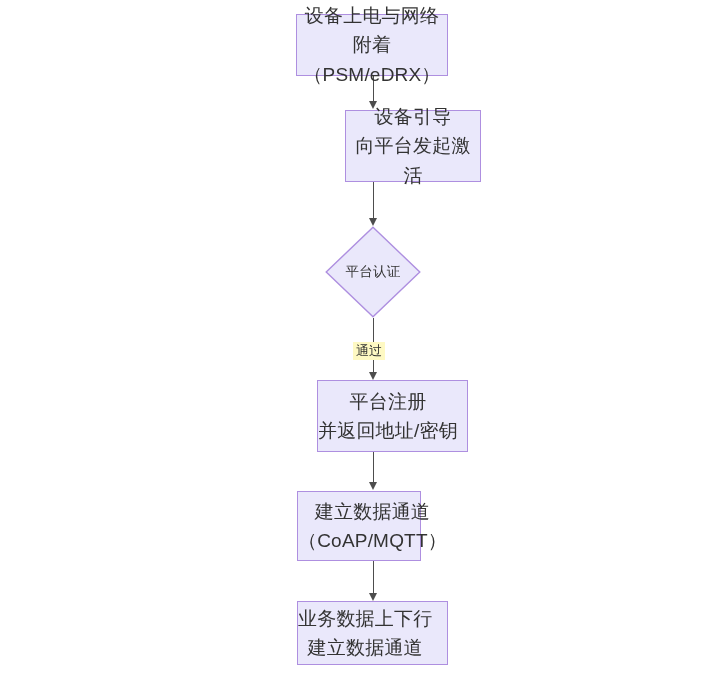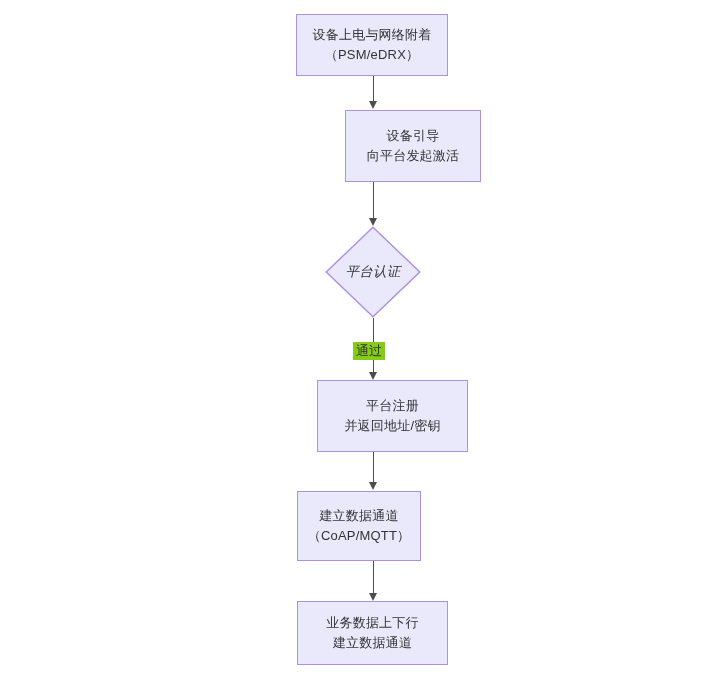--- a/index.html
+++ b/index.html
@@ -19,25 +19,25 @@
     left: 0; top: 0;
     width: 726px;
     height: 700px;
   }
   .node {
     position: absolute;
     box-sizing: border-box;
     background: #eae8fb;
     border: 1.4px solid #ae8fe0;
     color: #333333;
-    font-size: 13px;
+    font-size: 19px;
     line-height: 1.55;
     display: flex;
     align-items: center;
-    justify-content: center;
+    justify-content: flex-start;
     text-align: center;
     letter-spacing: 0.2px;
   }
   .node-text {
     display: block;
     white-space: pre-line;
   }
   .diamond-wrap {
     position: absolute;
     display: flex;
@@ -53,21 +53,21 @@
   .diamond-label {
     position: relative;
     z-index: 2;
     color: #333333;
     font-size: 13.5px;
     text-align: center;
     letter-spacing: 0.2px;
   }
   .edge-label {
     position: absolute;
-    background: #84cc16;
+    background: #fef9c3;
     color: #333333;
     font-size: 13px;
     padding: 1px 3px;
     line-height: 1.2;
     white-space: nowrap;
     z-index: 3;
   }
   .edge-line {
     position: absolute;
     width: 1px;
@@ -106,21 +106,21 @@
   <div class="node" style="left:296px; top:14px; width:152px; height:62px;">
     <span class="node-text">设备上电与网络附着
 （PSM/eDRX）</span>
   </div>
 
   <div class="node" style="left:297px; top:110px; width:136px; height:72px;margin-left:48px;">
     <span class="node-text">设备引导
 向平台发起激活</span>
   </div>
 
-  <div class="diamond-wrap" style="left:325px; top:226px; width:96px; height:92px;font-style:italic;">
+  <div class="diamond-wrap" style="left:325px; top:226px; width:96px; height:92px;">
     <svg class="diamond-shape" viewBox="0 0 96 92" preserveAspectRatio="none">
       <polygon points="48,1.2 94.8,46 48,90.8 1.2,46" fill="#eae8fb" stroke="#ae8fe0" stroke-width="1.4"></polygon>
     </svg>
     <span class="diamond-label">平台认证</span>
   </div>
 
   <div class="node" style="left:297px; top:380px; width:151px; height:72px;margin-left:20px;">
     <span class="node-text">平台注册
 并返回地址/密钥</span>
   </div>

